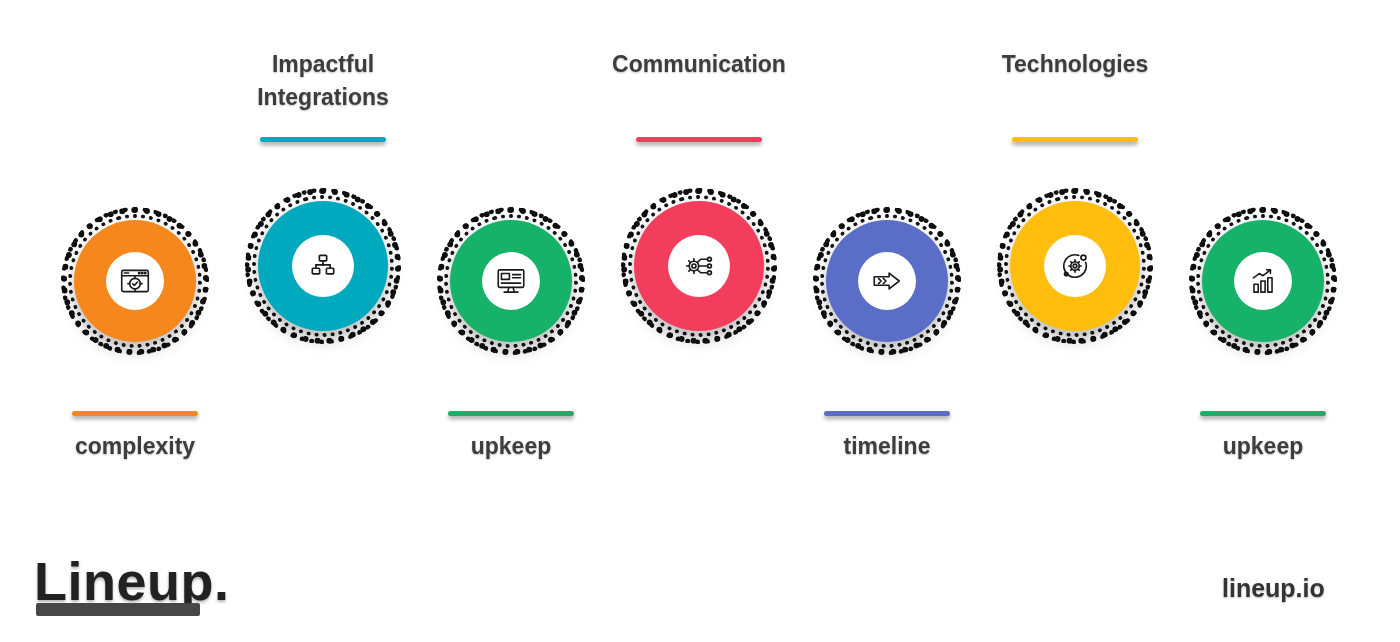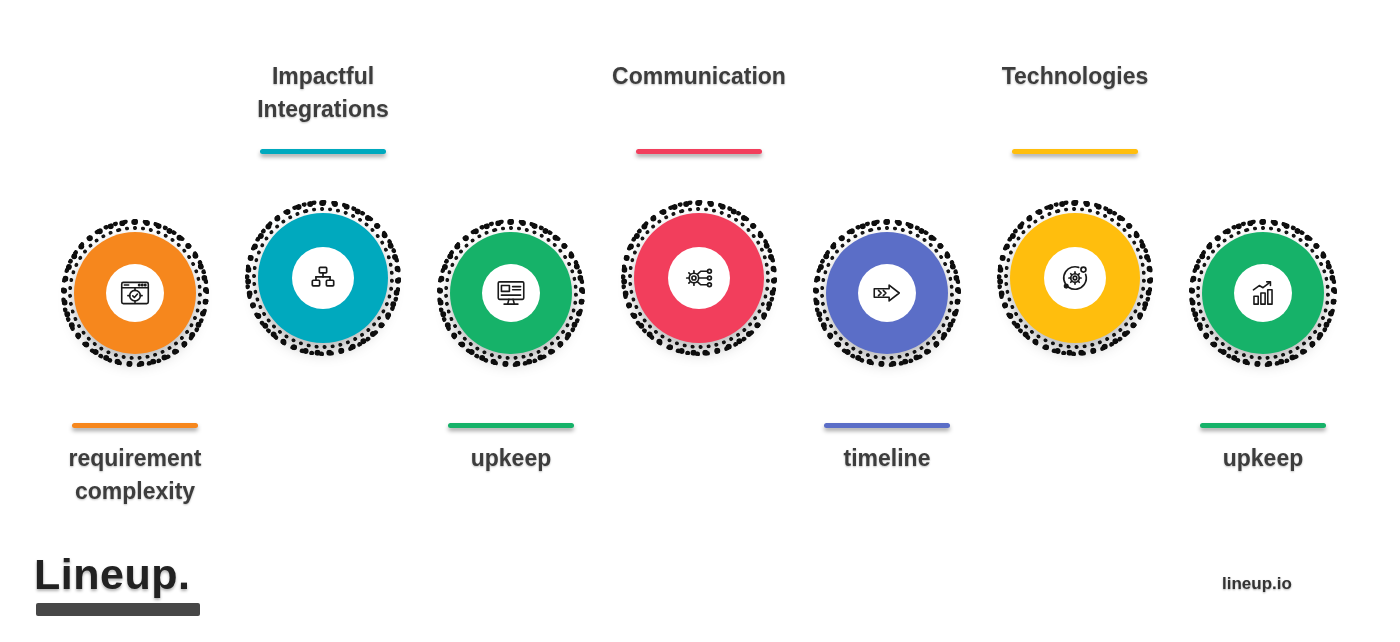--- a/index.html
+++ b/index.html
@@ -1,21 +1,21 @@
 <!DOCTYPE html>
 <html><head>
 <meta charset="utf-8">
 <style>
   html,body{margin:0;padding:0;background:#ffffff;}
   body{width:1400px;height:642px;position:relative;overflow:hidden;
        font-family:"Liberation Sans","DejaVu Sans",sans-serif;}
 
   .stage{position:absolute;inset:0;}
 
-  .step{position:absolute;top:16px;height:493px;width:188px;}
+  .step{position:absolute;top:4px;height:493px;width:188px;}
 
   
   .circle-wrap{position:absolute;left:50%;transform:translateX(-50%);}
   .circle-wrap.odd{top:216px;width:122px;height:122px;}
   .circle-wrap.even{top:197px;width:130px;height:130px;}
 
   .speckle{position:absolute;inset:-13px;border-radius:50%;
            border:6px dotted #0e0e0e;}
   .speckle::before{content:"";position:absolute;inset:-6px;border-radius:50%;
            border:5px dotted #101010;transform:rotate(9deg);}
@@ -44,27 +44,27 @@
   .label{position:absolute;left:50%;transform:translateX(-50%);
          width:230px;text-align:center;color:#3d3d3d;
          font-size:23px;font-weight:700;line-height:33px;
          text-shadow:0 1px 2px rgba(0,0,0,0.25);}
   .label.top-label{top:44px;}
   .label.bottom-label{top:426px;}
   .label span{display:block;}
 
   
   .logo-text{position:absolute;left:34px;top:550px;
-             font-size:43px;font-weight:800;color:#222222;
+             font-size:54px;font-weight:800;color:#222222;
              letter-spacing:0.5px;
              text-shadow:0 2px 3px rgba(0,0,0,0.3);}
   .logo-tagline{position:absolute;left:36px;top:603px;width:164px;height:13px;
              background:#474747;border-radius:2px;}
   .site-text{position:absolute;left:1222px;top:574px;
-             font-size:17px;font-weight:700;color:#333333;
+             font-size:25px;font-weight:700;color:#333333;
              text-shadow:0 1px 2px rgba(0,0,0,0.3);}
 </style>
 </head>
 <body>
 
 <div class="stage">
 
   <div class="step" style="left:41px">
     <div class="circle-wrap odd">
       <div class="speckle"></div>
@@ -82,21 +82,20 @@
             <line x1="16" y1="23.4" x2="16" y2="25.2"></line>
             <line x1="9.3" y1="18.5" x2="11.1" y2="18.5"></line>
             <line x1="20.9" y1="18.5" x2="22.7" y2="18.5"></line>
             <polyline points="13.9,18.7 15.4,20.2 18.3,17"></polyline>
           </svg>
         </div>
       </div>
     </div>
     <div class="bar bottom-bar" style="background: rgb(246, 135, 29);"></div>
     <div class="label bottom-label">
-      <span>requirement</span>
       <span>complexity</span>
     </div>
   </div>
 
   <div class="step" style="left:229px">
     <div class="label top-label">
       <span>Impactful</span>
       <span>Integrations</span>
     </div>
     <div class="bar top-bar" style="background: rgb(0, 169, 190);"></div>

